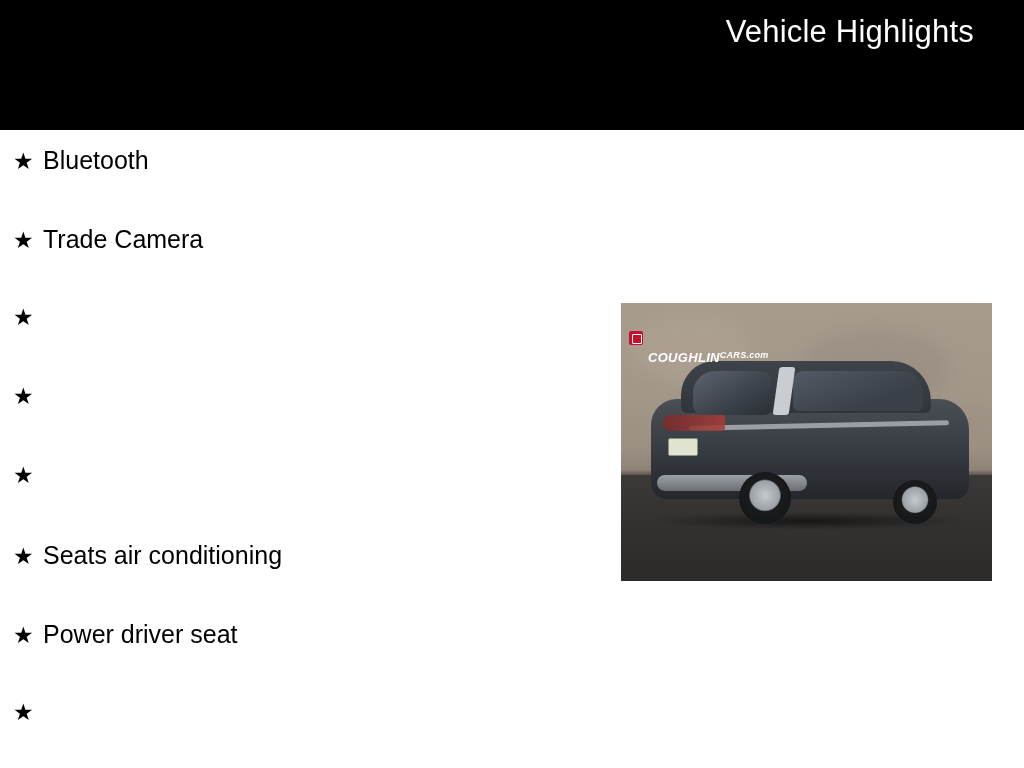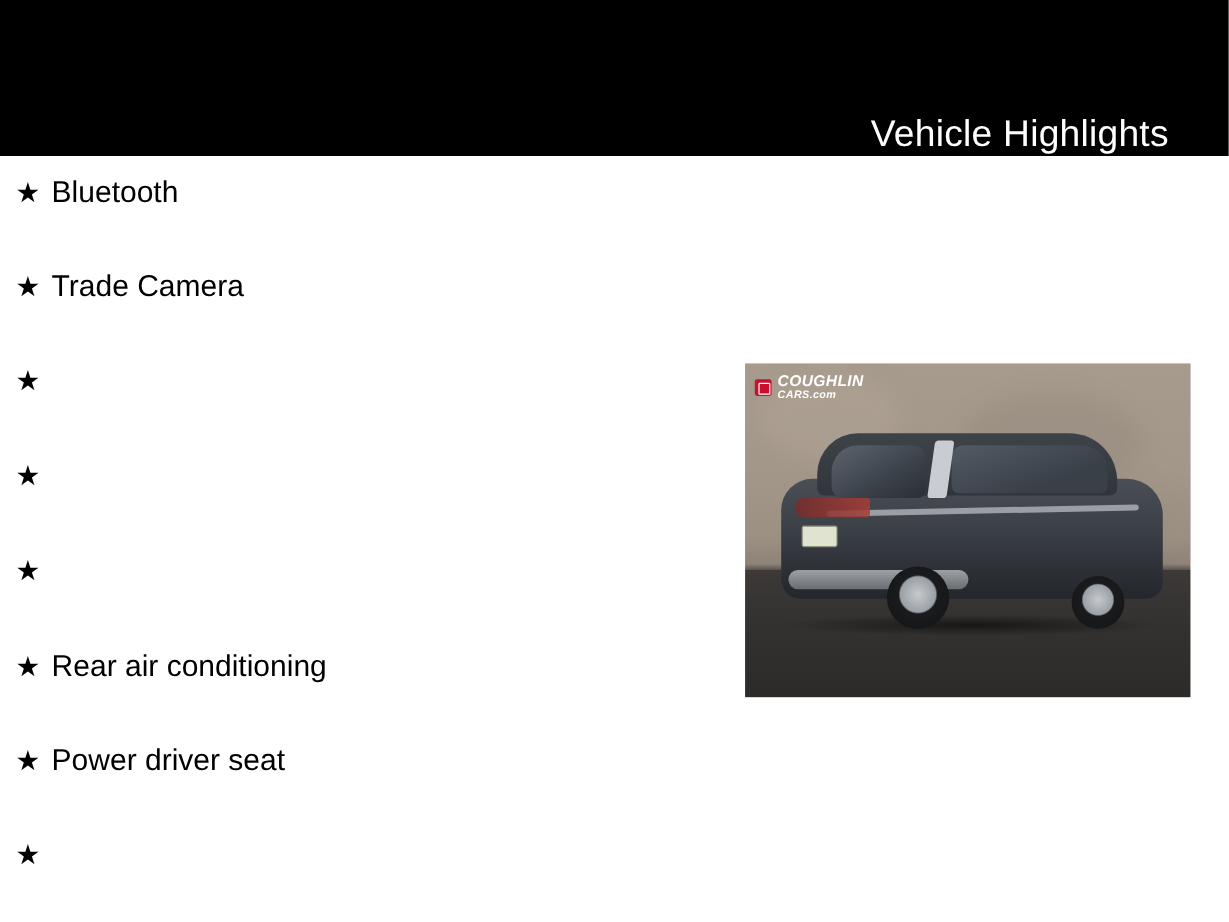--- a/index.html
+++ b/index.html
@@ -22,21 +22,21 @@
 
   
   .header {
     position: absolute;
     top: 0;
     left: 0;
     width: 1024px;
     height: 130px;
     background: #000000;
     display: flex;
-    align-items: flex-end;
+    align-items: flex-start;
     justify-content: flex-end;
   }
   .header-title {
     color: #ffffff;
     font-size: 31px;
     font-weight: normal;
     letter-spacing: 0.2px;
     padding-right: 50px;
     padding-top: 14px;
     white-space: nowrap;
@@ -248,22 +248,23 @@
   .wm-mark::after {
     content: "";
     position: absolute;
     left: 3px; top: 3px;
     width: 8px; height: 8px;
     border: 1.5px solid #ffffff;
     border-radius: 1px;
   }
   .wm-text {
     display: flex;
-    flex-direction: column;
+    flex-direction: row;
     line-height: 1.05;
+    margin-top: 40px;
   }
   .wm-line1 {
     color: #ffffff;
     font-size: 13px;
     font-weight: bold;
     font-style: italic;
     letter-spacing: 0.3px;
   }
   .wm-line2 {
     color: #ffffff;
@@ -301,21 +302,21 @@
     <div class="highlight-item">
       <span class="bullet-star">★</span>
     </div>
 
     <div class="highlight-item">
       <span class="bullet-star">★</span>
     </div>
 
     <div class="highlight-item">
       <span class="bullet-star">★</span>
-      <span class="highlight-label">Rear air conditioning</span>
+      <span class="highlight-label">Seats air conditioning</span>
     </div>
 
     <div class="highlight-item">
       <span class="bullet-star">★</span>
       <span class="highlight-label">Power driver seat</span>
     </div>
 
     <div class="highlight-item">
       <span class="bullet-star">★</span>
     </div>

